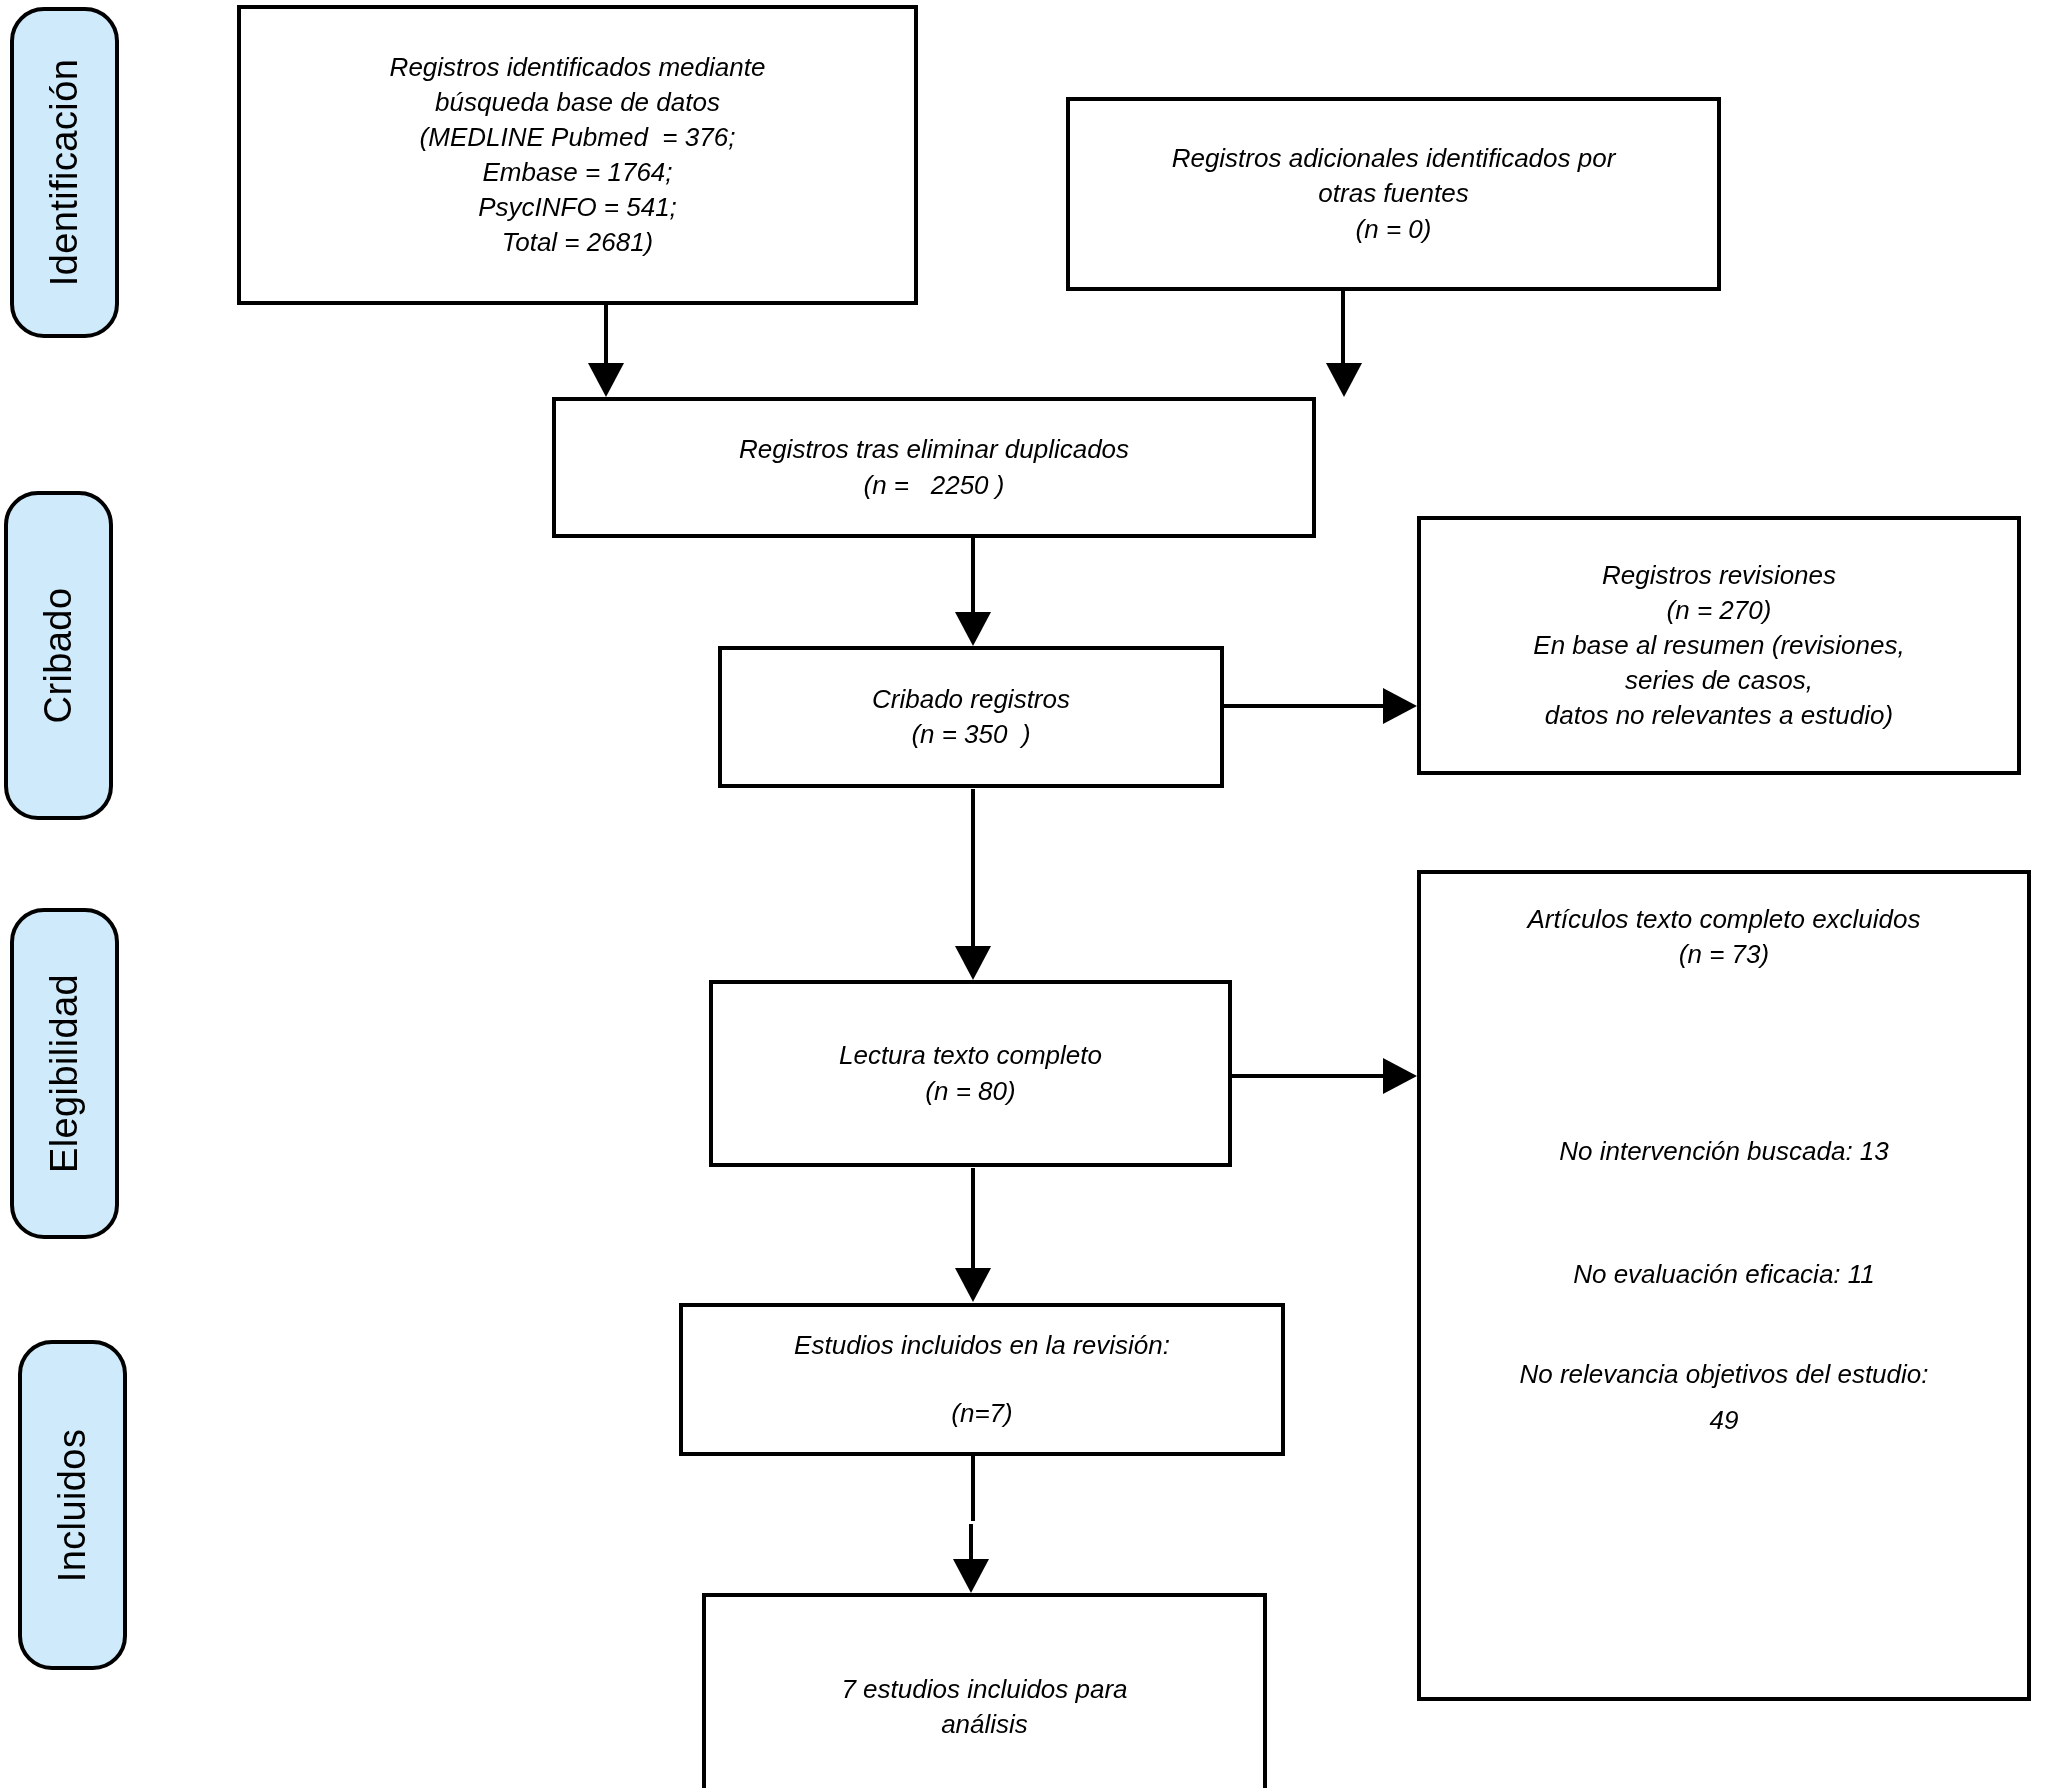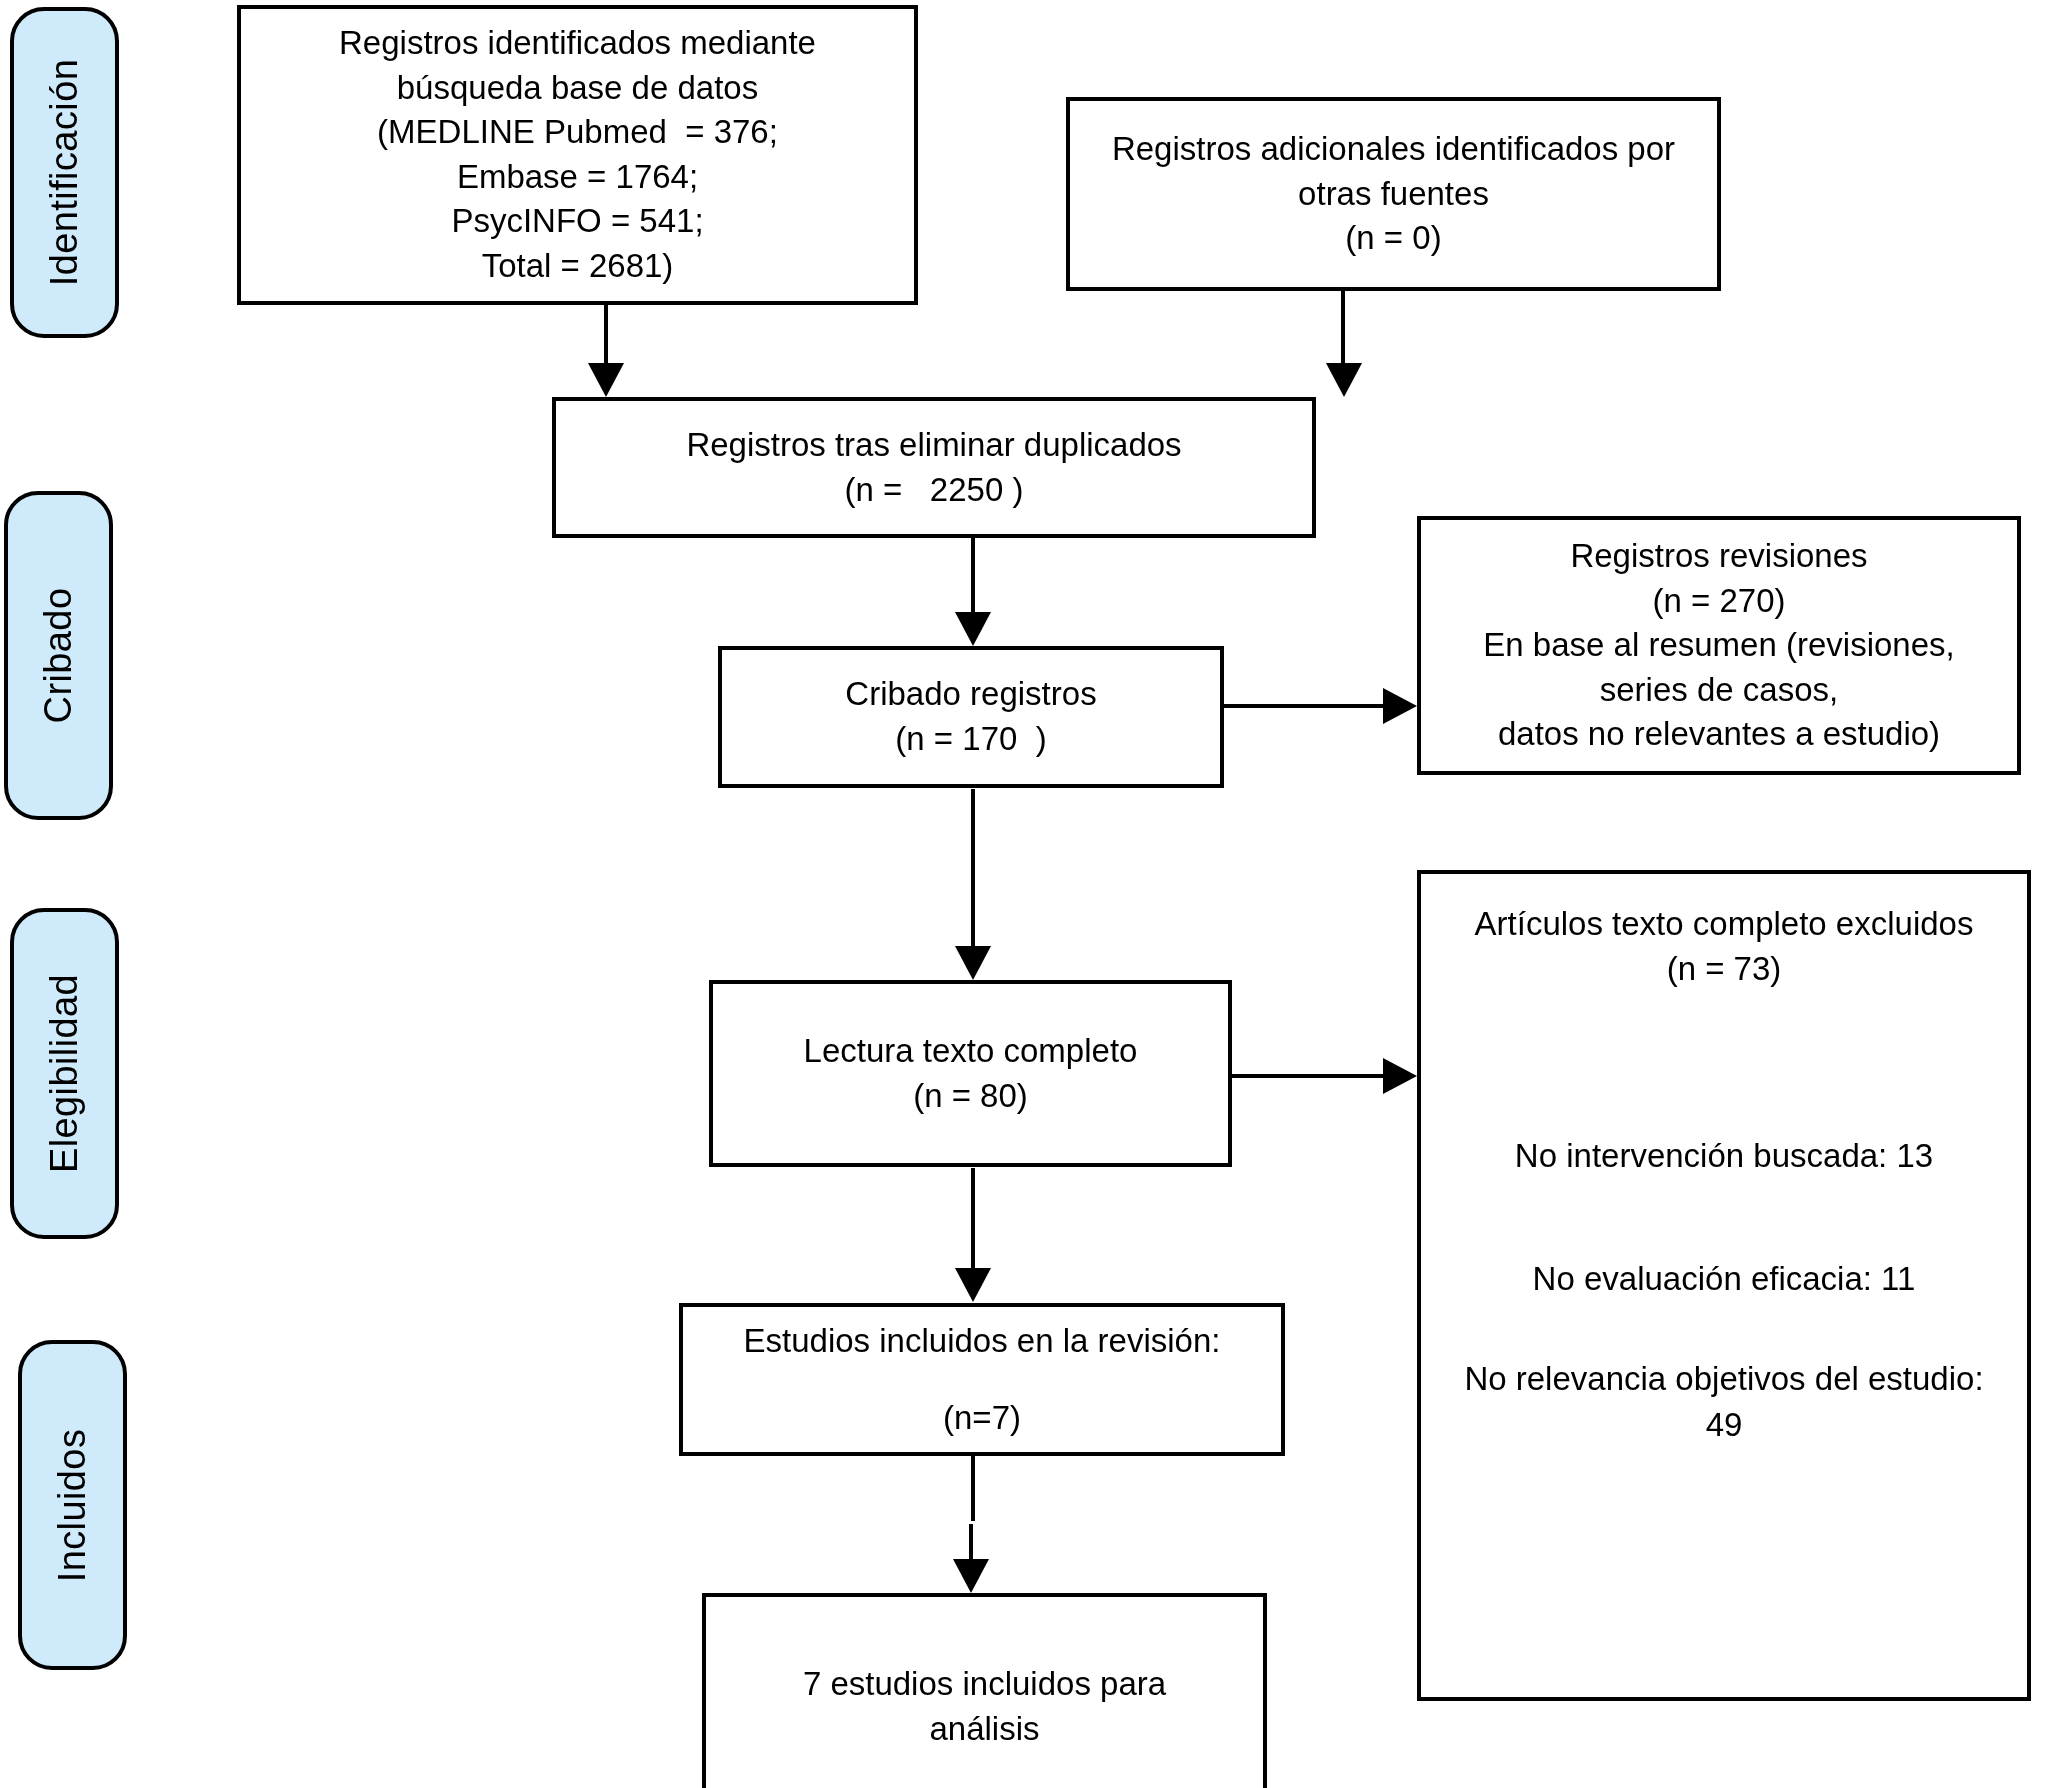--- a/index.html
+++ b/index.html
@@ -30,22 +30,23 @@
   }
   .box {
     position: absolute;
     background: var(--box-bg, #ffffff);
     border: 4.1px solid var(--line-color, #000);
     box-sizing: border-box;
     display: flex;
     flex-direction: column;
     justify-content: center;
     text-align: center;
-    font-size: 33px;
+    font-size: 26px;
     line-height: 1.35;
+    font-style: italic;
   }
   .box .bline { display: block; white-space: pre-wrap; }
   .box-tall {
     justify-content: flex-start;
     padding-top: 28px;
   }
   .abs-line {
     position: absolute;
     left: 0;
     width: 100%;
@@ -101,21 +102,21 @@
     <span class="bline">(n = 0)</span>
   </div>
 
   <div class="box" style="left:552px; top:397px; width:764px; height:141px;">
     <span class="bline">Registros tras eliminar duplicados</span>
     <span class="bline">(n =   2250 )</span>
   </div>
 
   <div class="box" style="left:718px; top:646px; width:506px; height:142px;">
     <span class="bline">Cribado registros</span>
-    <span class="bline">(n = 170  )</span>
+    <span class="bline">(n = 350  )</span>
   </div>
 
   <div class="box" style="left:1417px; top:516px; width:604px; height:259px;">
     <span class="bline">Registros revisiones</span>
     <span class="bline">(n = 270)</span>
     <span class="bline">En base al resumen (revisiones,</span>
     <span class="bline">series de casos,</span>
     <span class="bline">datos no relevantes a estudio)</span>
   </div>
 

